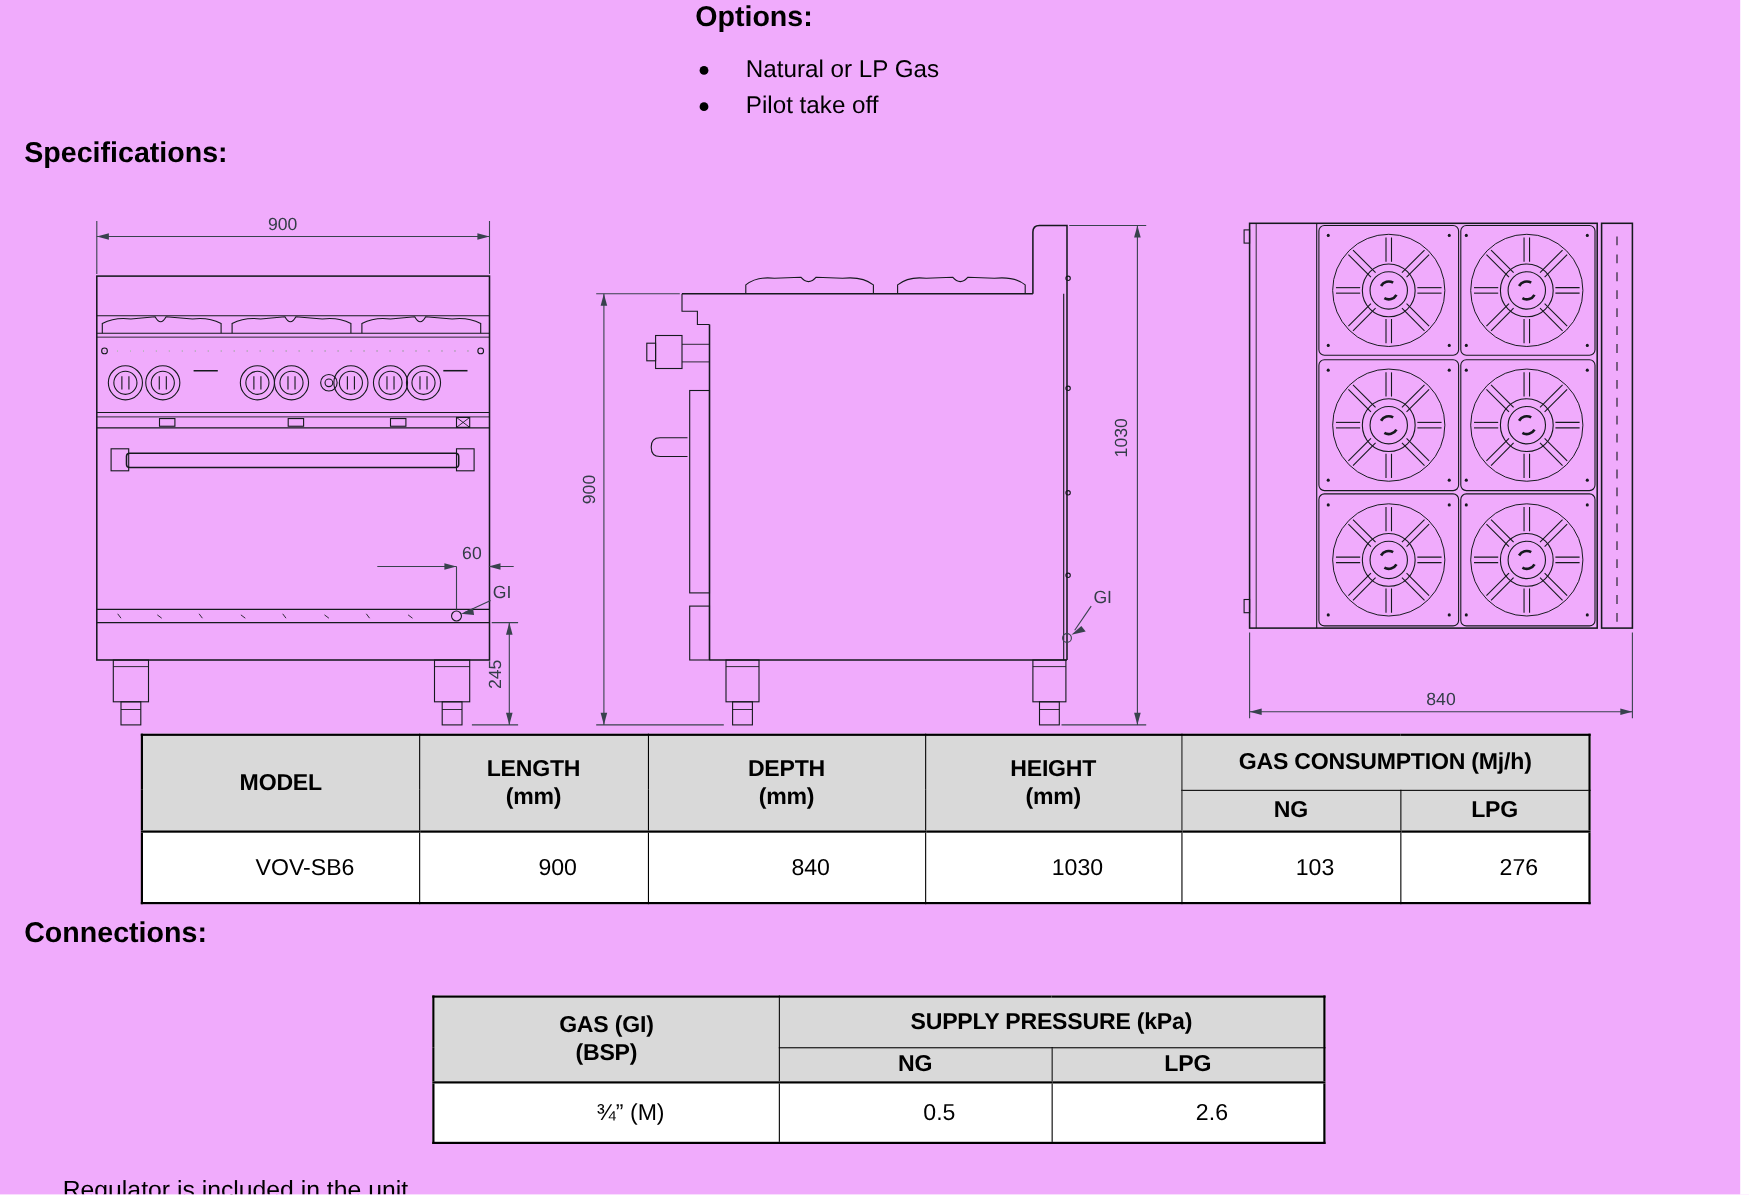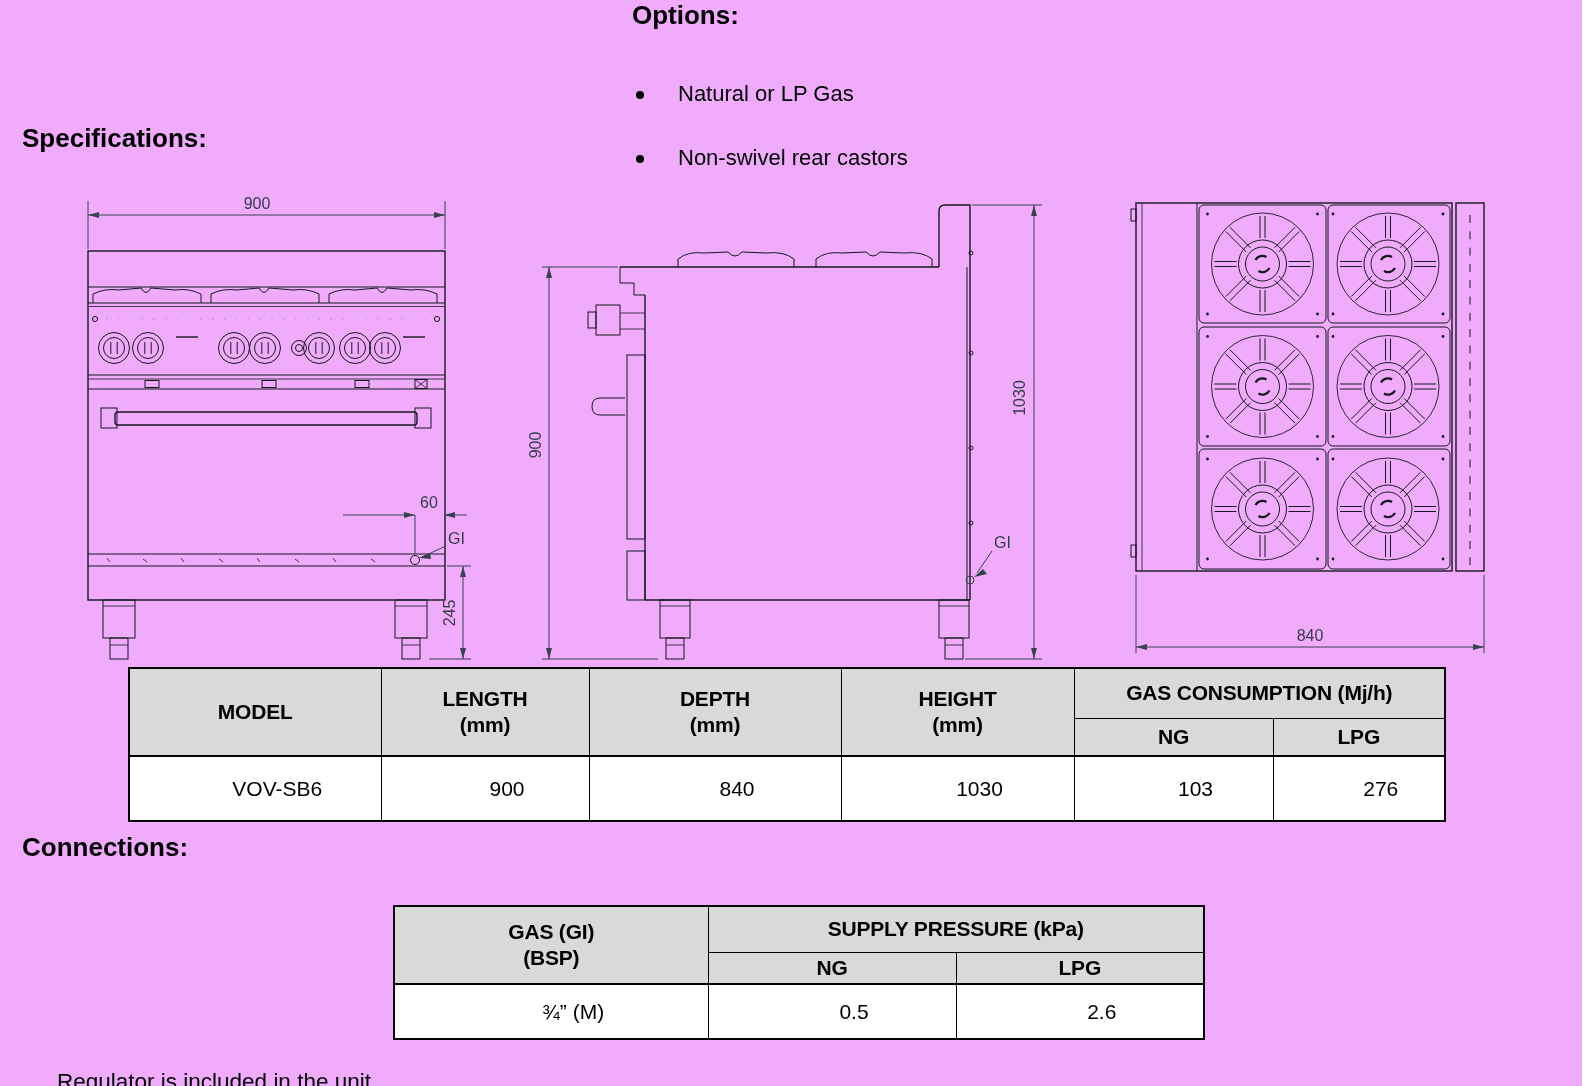--- a/index.html
+++ b/index.html
@@ -3,21 +3,21 @@
 <meta charset="utf-8">
 <style>
   html,body{margin:0;padding:0;background:#fff;}
   .page{position:relative;width:1582px;height:1086px;background:#f0abfc;overflow:hidden;
         font-family:"Liberation Sans",sans-serif;color:#000;}
   .heading{position:absolute;font-size:26px;font-weight:bold;letter-spacing:0;}
   #options-heading{left:632px;top:0px;}
   #specs-heading{left:22px;top:123px;}
   #connections-heading{left:22px;top:832px;}
   .options-list{position:absolute;left:636px;top:50px;}
-  .opt-item{display:flex;align-items:flex-start;height:33px;font-size:22px;margin-top:31px;}
+  .opt-item{display:flex;align-items:flex-start;height:33px;font-size:22px;}
   .opt-item .dot{width:8px;height:8px;border-radius:50%;background:#000;margin:10px 34px 0 0;flex:0 0 auto;}
   .drawing{position:absolute;}
   #front-view{left:85px;top:193px;}
   #side-view{left:528px;top:193px;}
   #top-view{left:1122px;top:195px;}
   svg .draw line,svg .draw path,svg .draw rect,svg .draw circle{stroke:#15191d;fill:none;stroke-width:1;}
   svg .draw .thin{stroke-width:0.8;}
   svg .draw .th2{stroke-width:1.4;}
   svg .fdot{fill:#15191d;stroke:none;}
   svg .dotrow-hollow{stroke:#fff !important;}
@@ -40,21 +40,21 @@
 
   <div id="options-heading" class="heading">Options:</div>
 
   <div class="options-list">
     <div class="opt-item">
         <span class="dot"></span>
         <span>Natural or LP Gas</span>
       </div>
     <div class="opt-item">
         <span class="dot"></span>
-        <span>Non-swivel rear castors</span>
+        <span>Pilot take off</span>
       </div>
   </div>
 
   <div id="specs-heading" class="heading">Specifications:</div>
 
   <svg id="front-view" class="drawing" width="400" height="470" viewBox="0 0 400 470">
     <defs>
       <g id="knobF">
         <circle r="15.5" fill="none" stroke="#15191d"></circle>
         <circle r="10.5" fill="none" stroke="#15191d"></circle>

